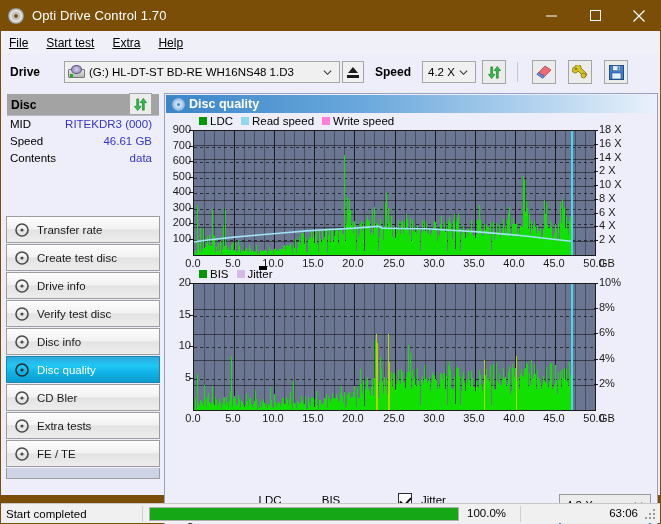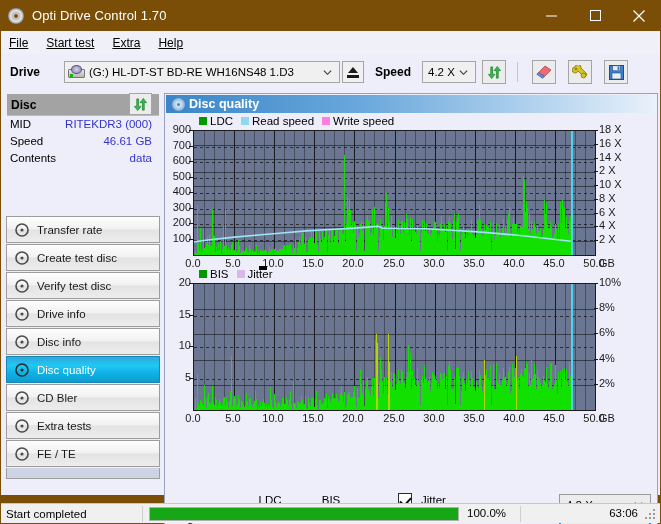--- a/index.html
+++ b/index.html
@@ -308,30 +308,30 @@
         </span>
         <span class="lb">Create test disc</span>
       </div>
       <div class="nav-btn">
         <span class="ic">
           <svg width="15" height="14" viewBox="0 0 15 14">
               <circle cx="7" cy="7" r="6" fill="none" stroke="#4c4c4c" stroke-width="1.6"></circle>
               <circle cx="7" cy="7" r="1.6" fill="#4c4c4c"></circle>
             </svg>
         </span>
-        <span class="lb">Verify test disc</span>
+        <span class="lb">Drive info</span>
       </div>
       <div class="nav-btn">
         <span class="ic">
           <svg width="15" height="14" viewBox="0 0 15 14">
               <circle cx="7" cy="7" r="6" fill="none" stroke="#4c4c4c" stroke-width="1.6"></circle>
               <circle cx="7" cy="7" r="1.6" fill="#4c4c4c"></circle>
             </svg>
         </span>
-        <span class="lb">Drive info</span>
+        <span class="lb">Verify test disc</span>
       </div>
       <div class="nav-btn">
         <span class="ic">
           <svg width="15" height="14" viewBox="0 0 15 14">
               <circle cx="7" cy="7" r="6" fill="none" stroke="#4c4c4c" stroke-width="1.6"></circle>
               <circle cx="7" cy="7" r="1.6" fill="#4c4c4c"></circle>
             </svg>
         </span>
         <span class="lb">Disc info</span>
       </div>

